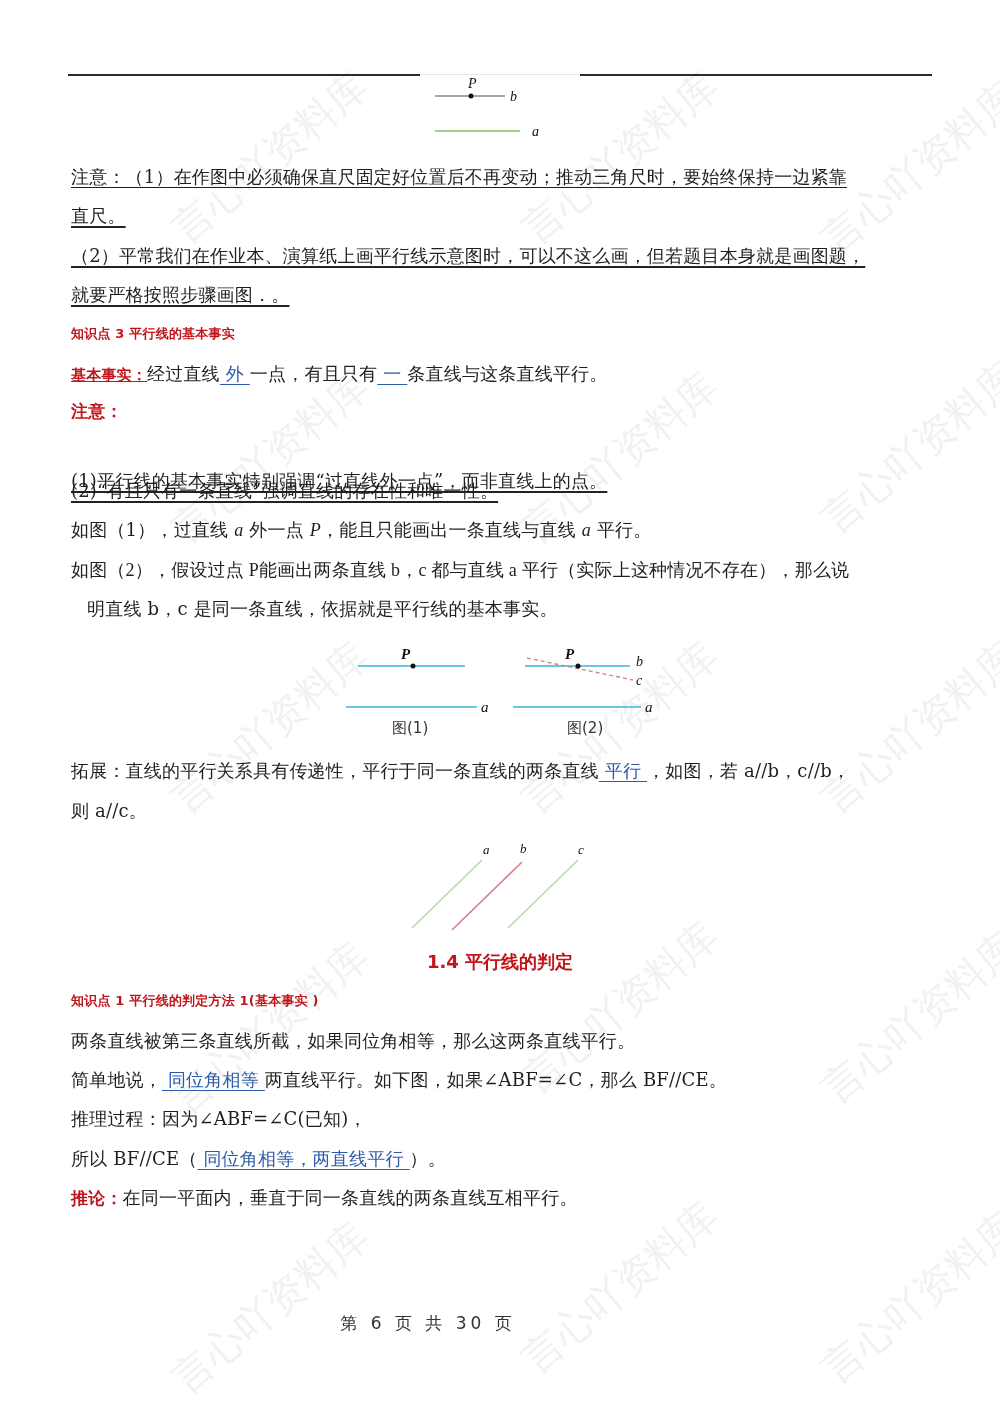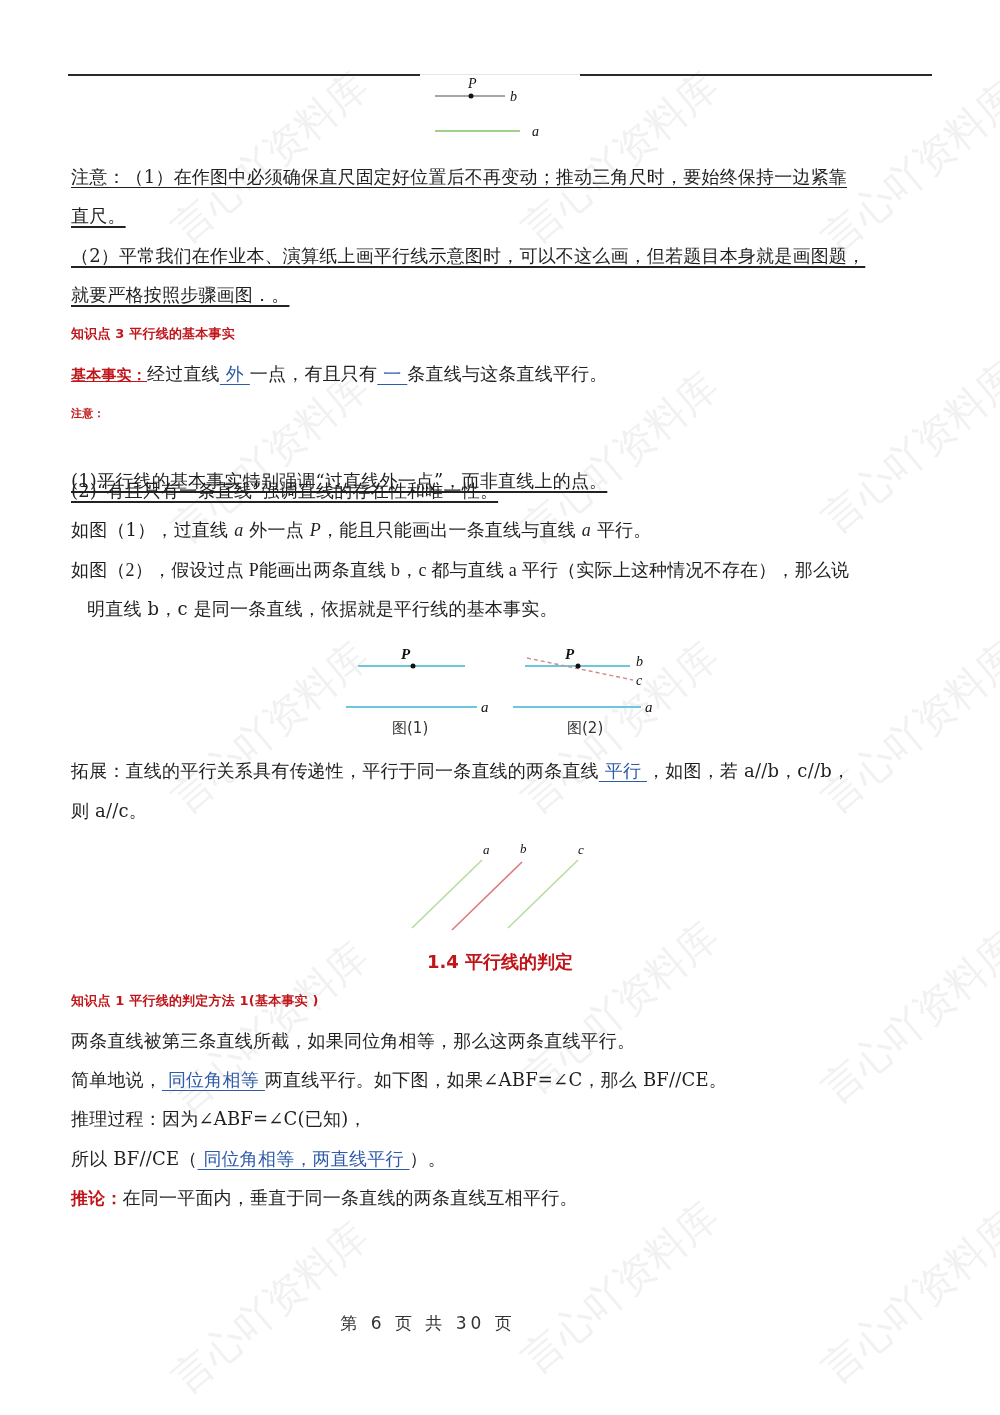--- a/index.html
+++ b/index.html
@@ -58,21 +58,21 @@
 
 <div class="line-text ul" style="top:166px;text-decoration:underline;">注意：（1）在作图中必须确保直尺固定好位置后不再变动；推动三角尺时，要始终保持一边紧靠</div>
 <div class="line-text ul" style="top:205px;">直尺。</div>
 <div class="line-text ul" style="top:245px;">（2）平常我们在作业本、演算纸上画平行线示意图时，可以不这么画，但若题目本身就是画图题，</div>
 <div class="line-text ul" style="top:284px;">就要严格按照步骤画图．。</div>
 
 <div class="line-text heading-red" style="top:323px;">知识点 3  平行线的基本事实</div>
 <div class="line-text" style="top:363px;">
   <span class="red" style="font-family:'DejaVu Sans',sans-serif;font-size:15px;text-decoration:underline;">基本事实：</span><span>经过直线</span><span class="blue-fill"> 外 </span><span>一点，有且只有</span><span class="blue-fill"> 一 </span><span>条直线与这条直线平行。</span>
 </div>
-<div class="line-text red" style="top:402px;font-family:Liberation Sans, sans-serif;font-size:11px;">注意：</div>
+<div class="line-text red" style="top:402px;font-family:Liberation Mono, monospace;font-size:17px;">注意：</div>
 <div class="line-text ul" style="top:441px;margin-top:29px;">(1)平行线的基本事实特别强调“过直线外一点”，而非直线上的点。</div>
 <div class="line-text ul" style="top:480px;">(2)“有且只有一条直线”强调直线的存在性和唯一性。</div>
 
 <div class="line-text" style="top:519px;">
   <span>如图（1），过直线 </span><span class="ital">a</span><span> 外一点 </span><span class="ital">P</span><span>，能且只能画出一条直线与直线 </span><span class="ital">a</span><span> 平行。</span>
 </div>
 <div class="line-text" style="top:559px;font-family:Liberation Serif, serif;">如图（2），假设过点 P能画出两条直线 b，c 都与直线 a 平行（实际上这种情况不存在），那么说</div>
 <div class="line-text" style="top:598px;margin-left:16px;">明直线 b，c 是同一条直线，依据就是平行线的基本事实。</div>
 
 <svg class="abs" style="left:340px;top:640px;" width="160" height="100">

